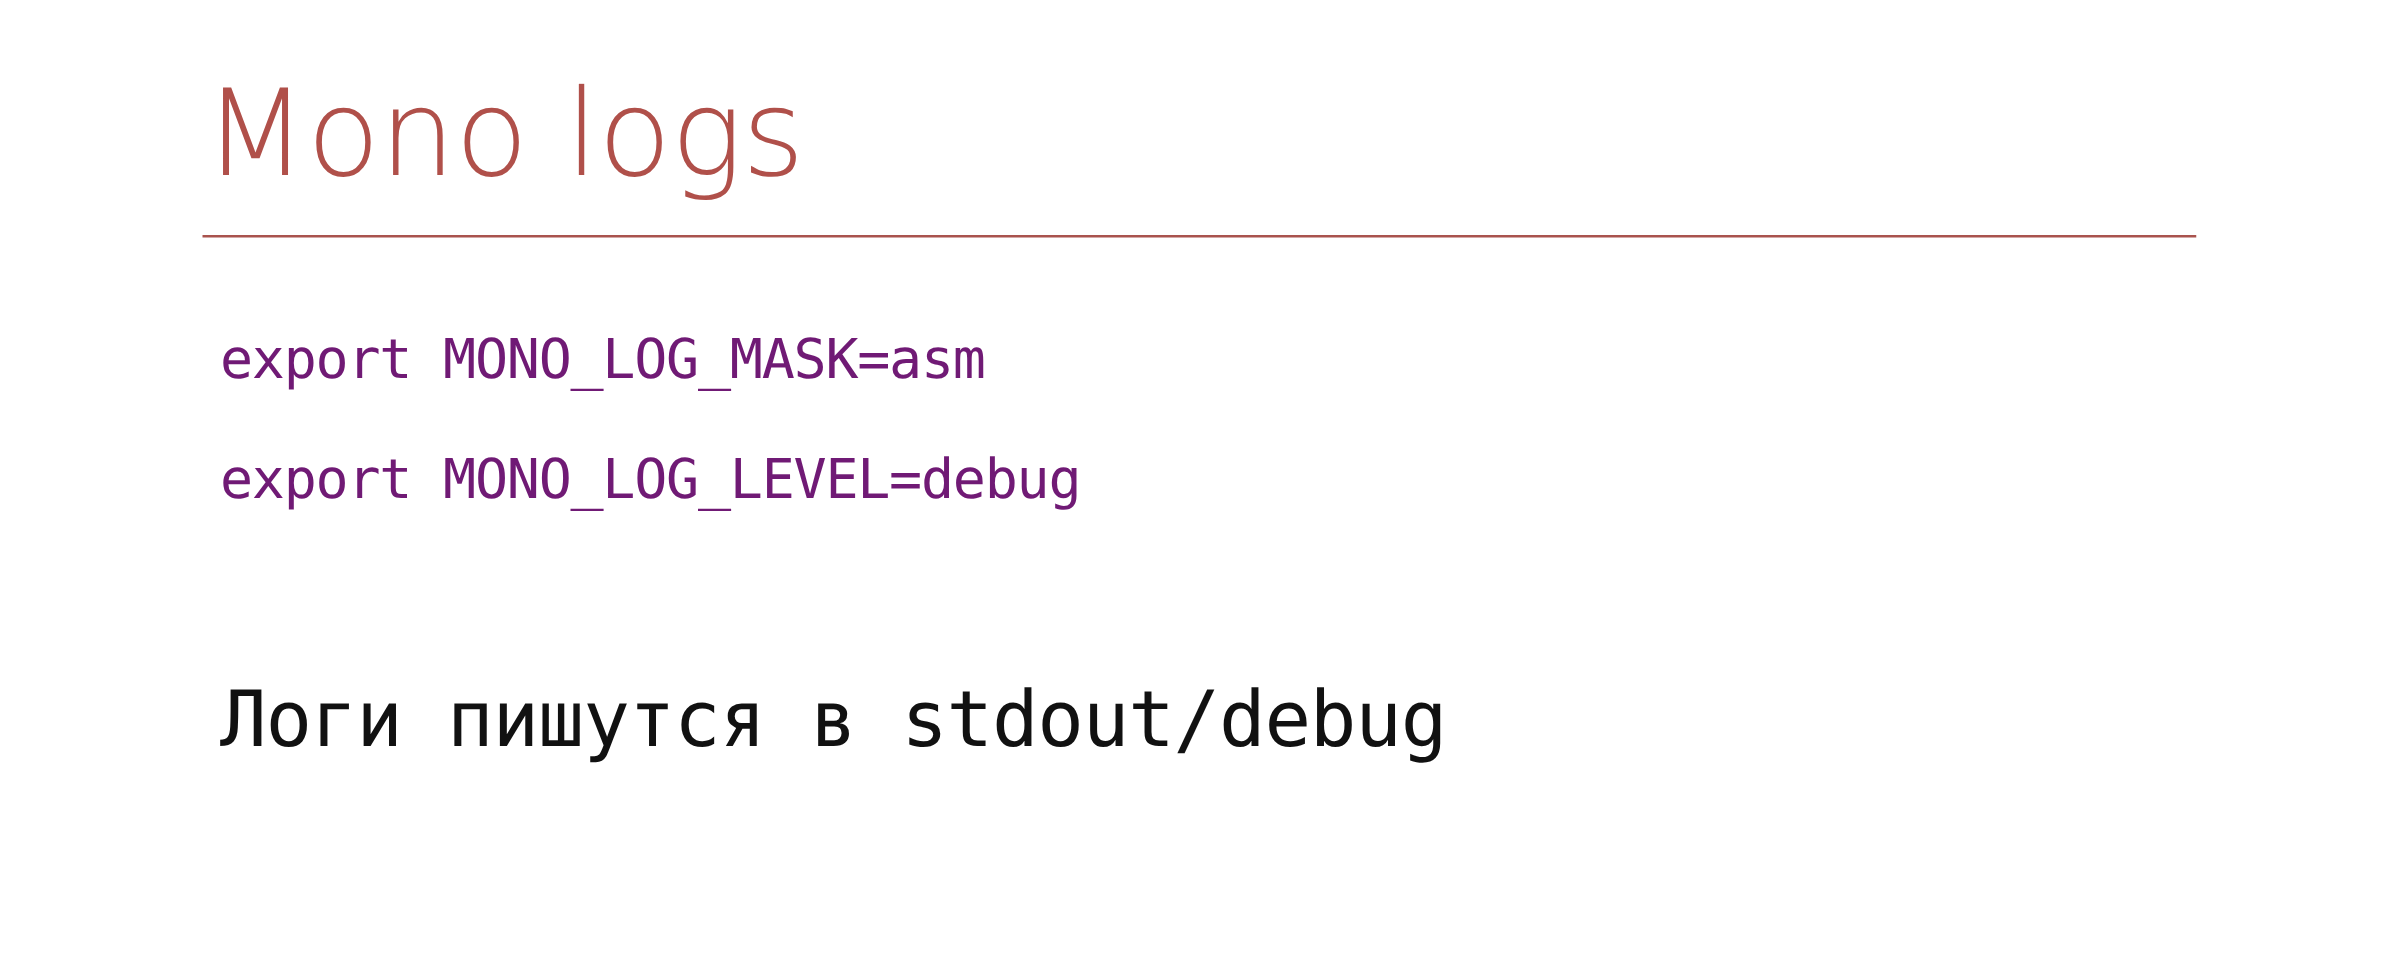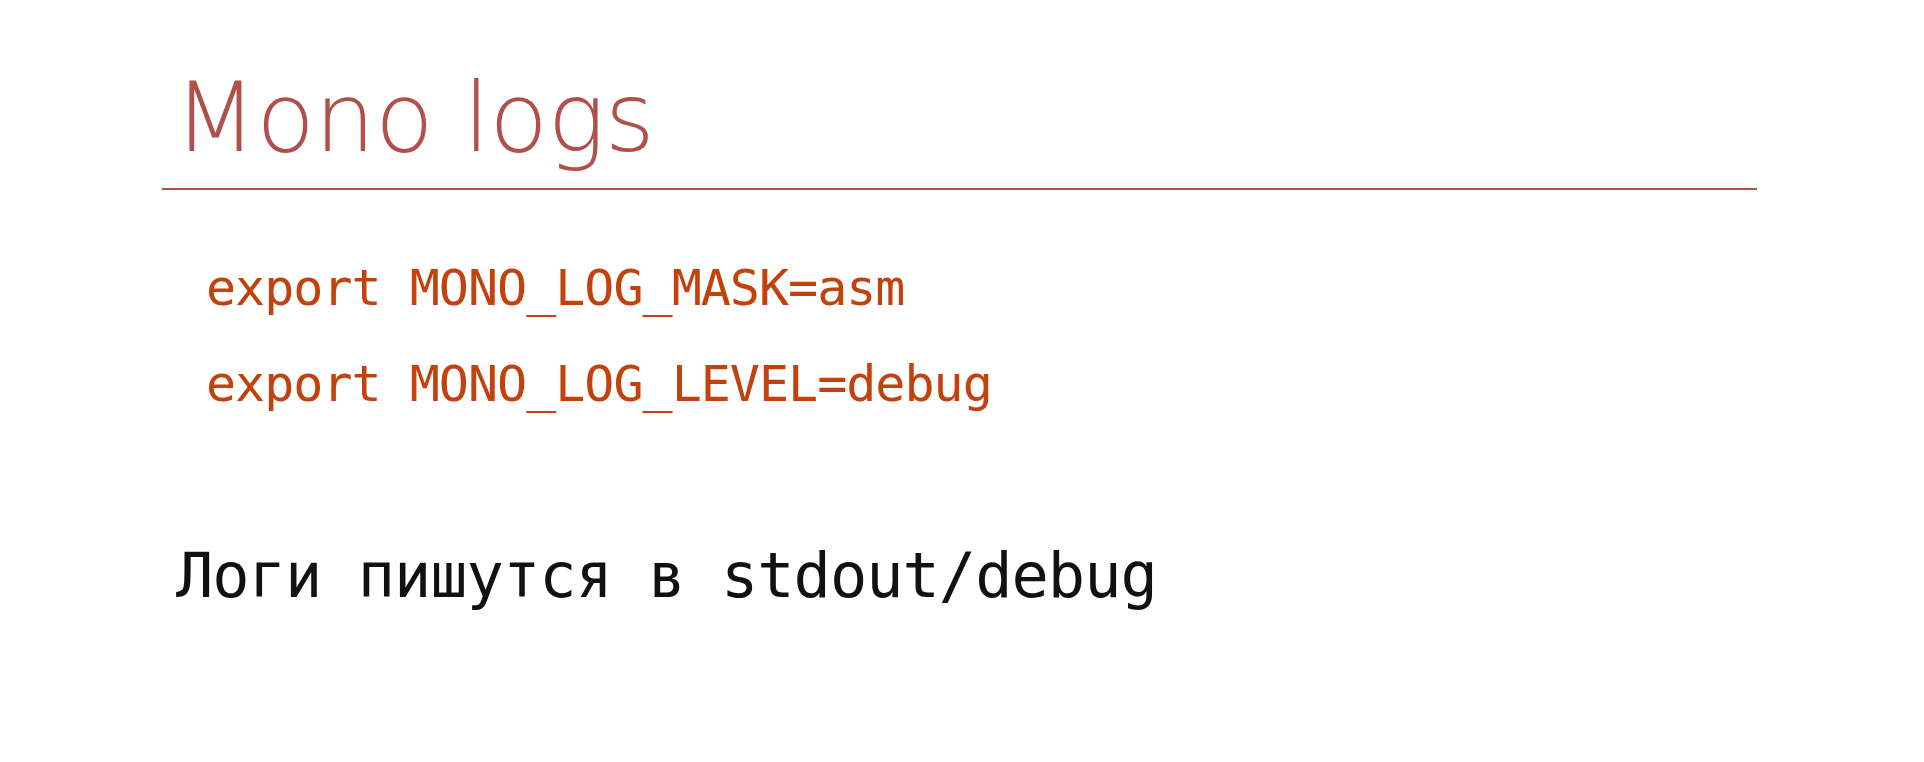--- a/index.html
+++ b/index.html
@@ -22,21 +22,21 @@
   }
 
   
   .title-block {
     position: absolute;
     left: 162px;
     top: 58px;
     width: 1600px;
   }
   .slide-title {
-    margin: 12px;
+    margin: 1px;
     padding: 0;
     font-family: "DejaVu Sans", "Liberation Sans", sans-serif;
     font-weight: 300;
     font-size: 96px;
     line-height: 1.0;
     letter-spacing: -0.5px;
     color: #b0504a;
     white-space: pre;
   }
   .title-rule {
@@ -50,26 +50,25 @@
 
   
   .body-block {
     position: absolute;
     left: 176px;
     top: 240px;
     width: 1700px;
   }
   .code-line {
     font-family: "DejaVu Sans Mono", "Liberation Mono", monospace;
-    font-size: 50px;
+    font-size: 44px;
     line-height: 96px;
-    color: #c2410c;
+    color: #701a75;
     white-space: pre;
     letter-spacing: -1px;
-    margin-left: 30px;
   }
   .spacer-line {
     height: 96px;
     line-height: 96px;
     font-size: 62px;
     white-space: pre;
   }
   .prose-line {
     font-family: "DejaVu Sans Mono", "Liberation Mono", monospace;
     font-size: 62px;

